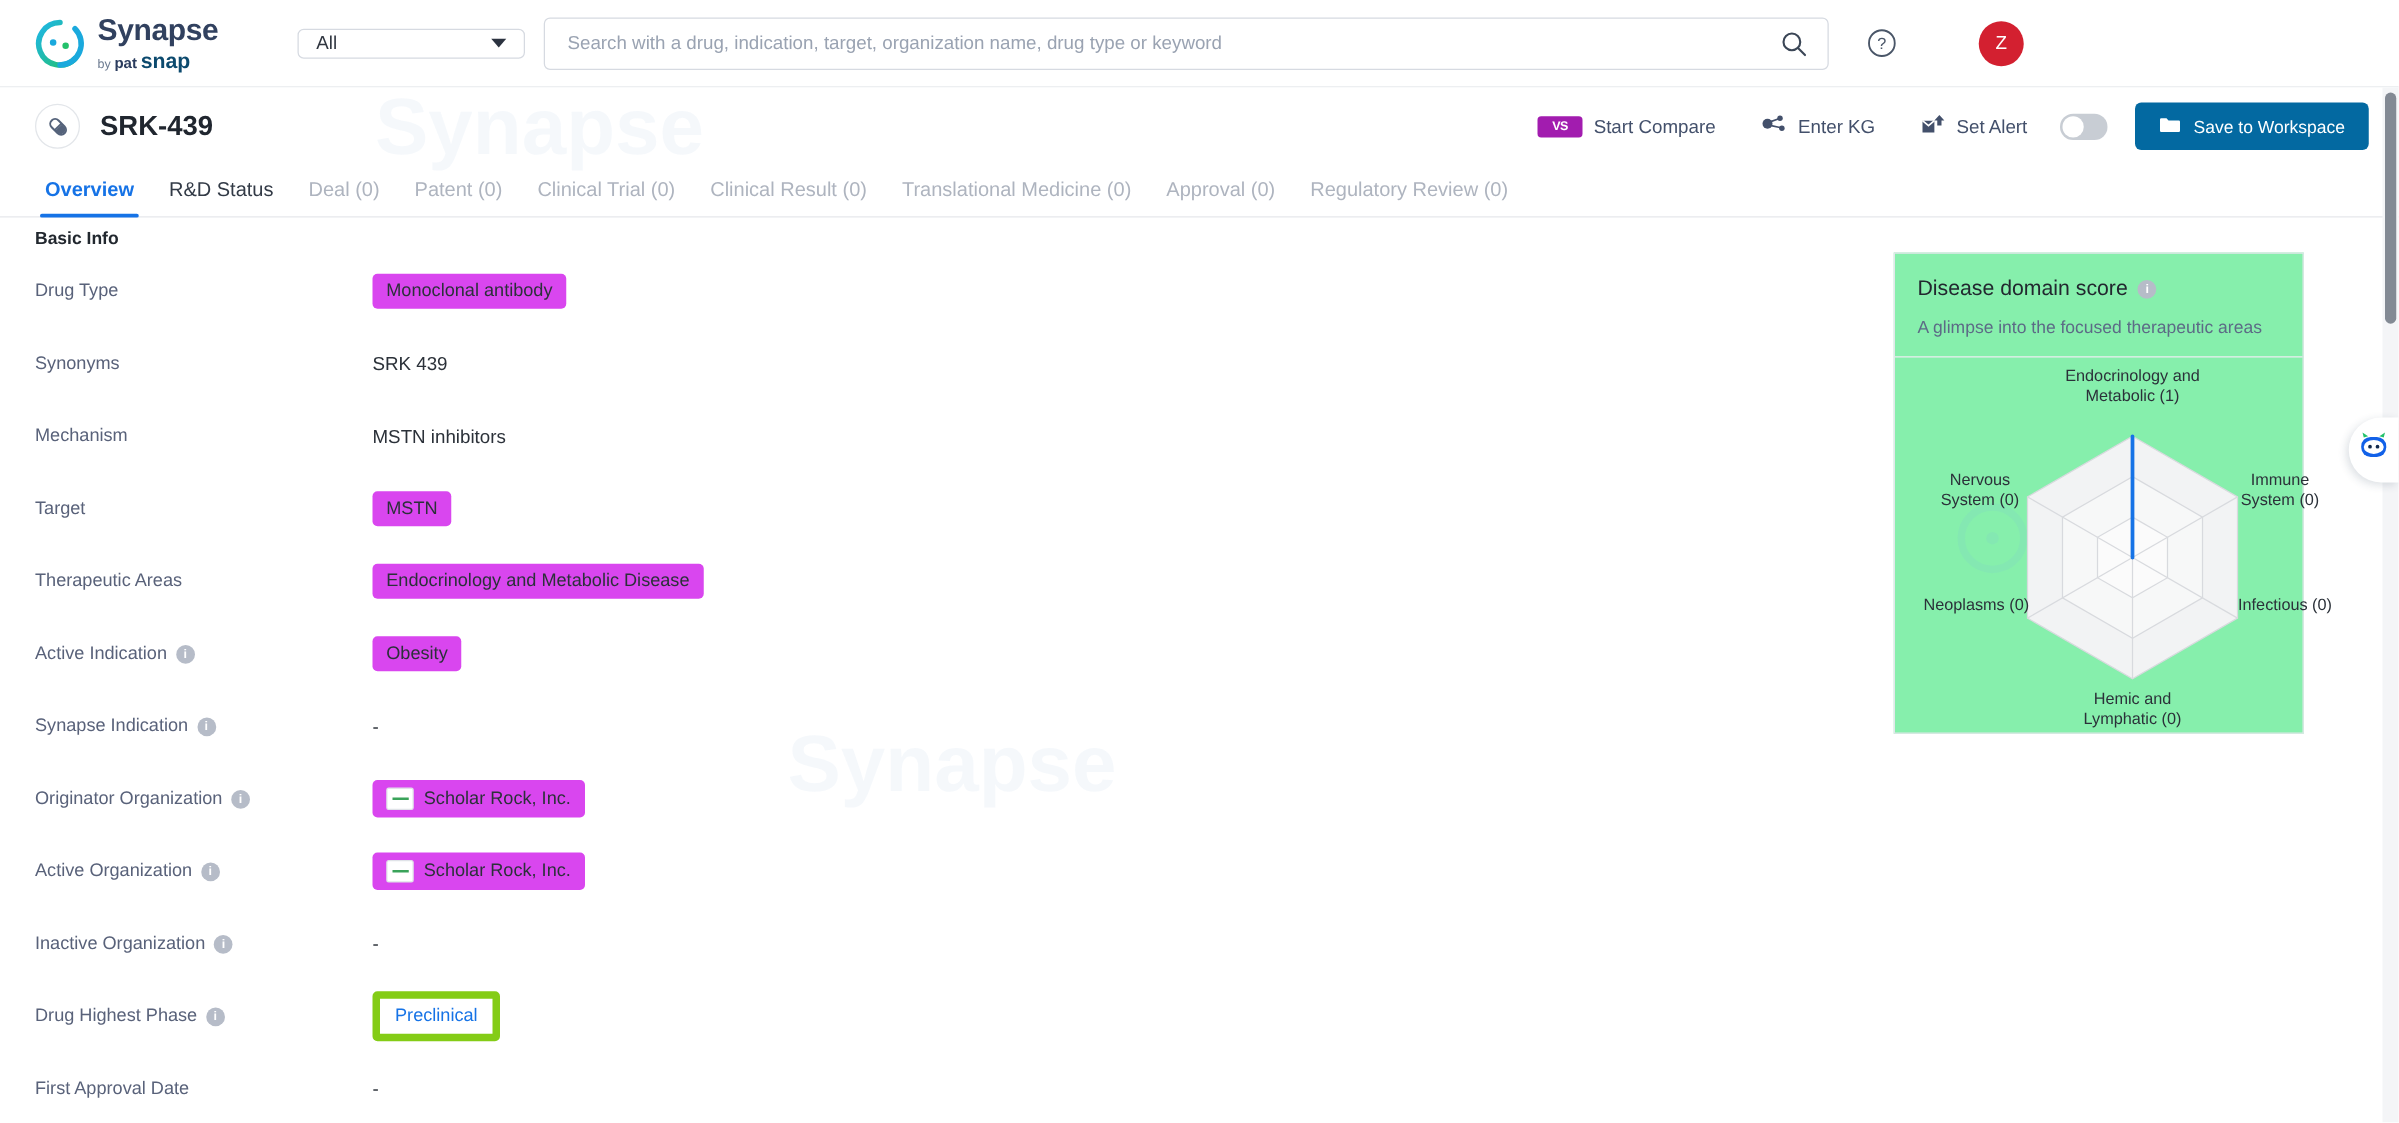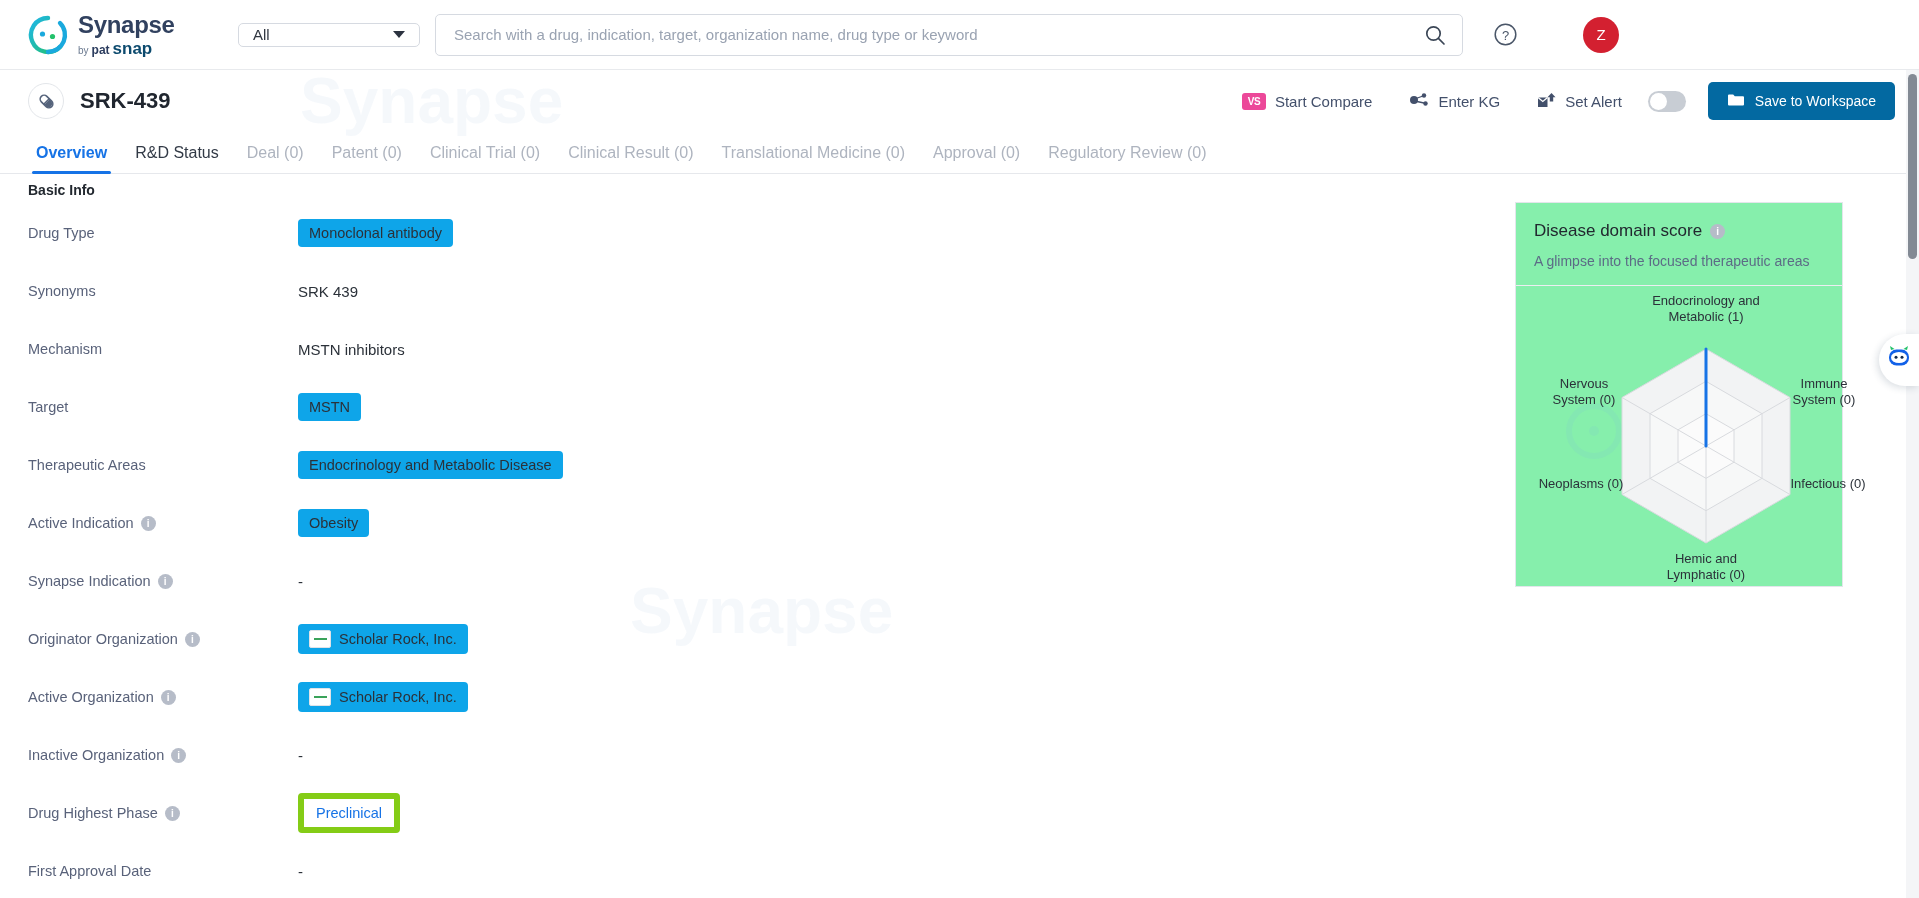--- a/index.html
+++ b/index.html
@@ -84,21 +84,21 @@
     flex: 0 0 auto;
   }
   .page-title { font-size: 22px; font-weight: bold; color: #20262f; margin-left: 16px; }
   .title-actions { margin-left: auto; display: flex; align-items: center; gap: 0; }
   .act {
     display: flex; align-items: center; gap: 9px;
     font-size: 15px; color: #43506b; cursor: pointer;
     padding: 0 18px; white-space: nowrap;
   }
   .vs-ico {
-    width: 24px; height: 17px; border-radius: 3px; background: #ec4899;
+    width: 36px; height: 17px; border-radius: 3px; background: #a21caf;
     color: #fff; font-size: 10px; font-weight: bold;
     display: flex; align-items: center; justify-content: center; letter-spacing:-0.5px;
   }
   .toggle {
     width: 38px; height: 21px; border-radius: 11px; background: #c8cdd4;
     position: relative; cursor: pointer; margin-left: 8px; flex:0 0 auto;
   }
   .toggle::after {
     content: ""; position: absolute; left: 2px; top: 2px;
     width: 17px; height: 17px; border-radius: 50%; background: #fff;
@@ -146,21 +146,21 @@
     display: flex; align-items: center; gap: 7px;
   }
   .info-i {
     width: 15px; height: 15px; border-radius: 50%;
     background: #b6bcc8; color: #fff; font-size: 10px; font-weight: bold;
     display: inline-flex; align-items: center; justify-content: center;
     cursor: pointer; font-style: normal; flex:0 0 auto;
   }
   .row-val { font-size: 15px; color: #2b3139; display: flex; align-items: center; }
   .chip {
-    background: #0ea5e9; border-radius: 4px;
+    background: #d946ef; border-radius: 4px;
     padding: 6px 11px; font-size: 14.5px; color: #2b3139;
     cursor: pointer; display:inline-flex; align-items:center; gap:8px;
   }
   .chip-outline {
     border: 6px solid #84cc16; border-radius: 4px; background: #fff;
     padding: 6px 12px; font-size: 14.5px; color: #1673e6; cursor: pointer;
   }
   .org-thumb {
     width: 22px; height: 18px; background: #fff; border: 1px solid #e0e3e8; border-radius: 2px;
     display: flex; align-items: center; justify-content: center; flex:0 0 auto;

